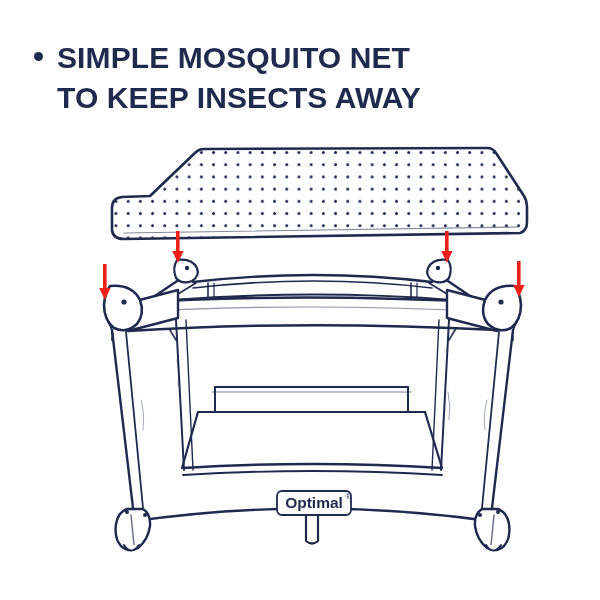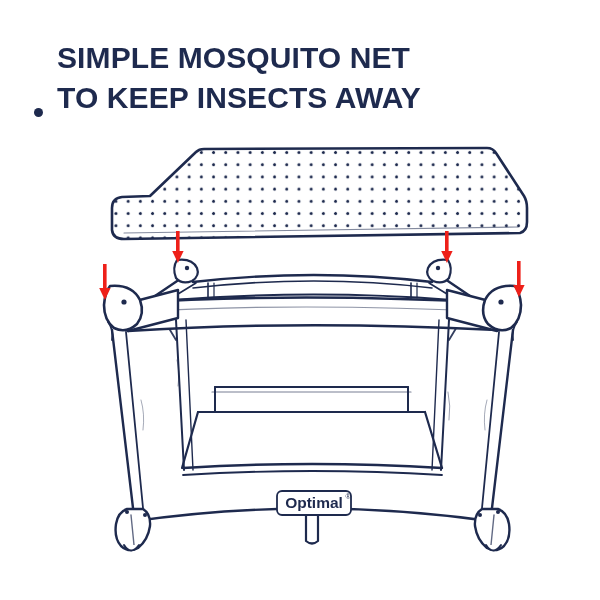--- a/index.html
+++ b/index.html
@@ -15,21 +15,21 @@
     overflow: hidden;
     font-family: "Liberation Sans", sans-serif;
   }
   
   .headline {
     position: absolute;
     left: 34px;
     top: 38px;
     width: 540px;
     display: flex;
-    align-items: flex-end;
+    align-items: flex-start;
     gap: 14px;
   }
   .bullet-dot {
     width: 9px;
     height: 9px;
     border-radius: 50%;
     background: #1e2a4e;
     margin-top: 14px;
     flex: 0 0 auto;
   }

